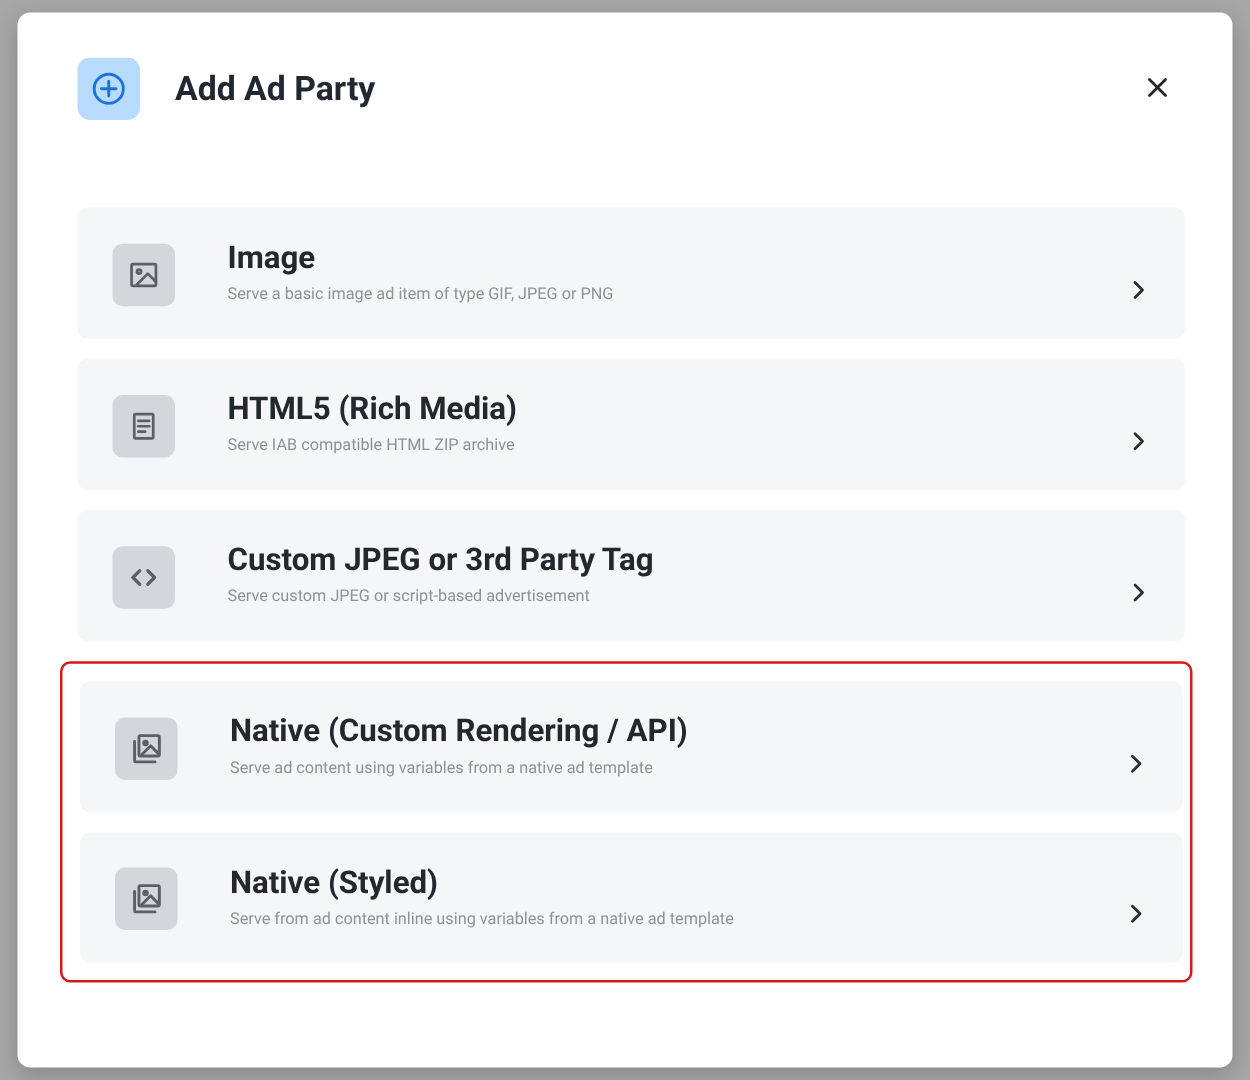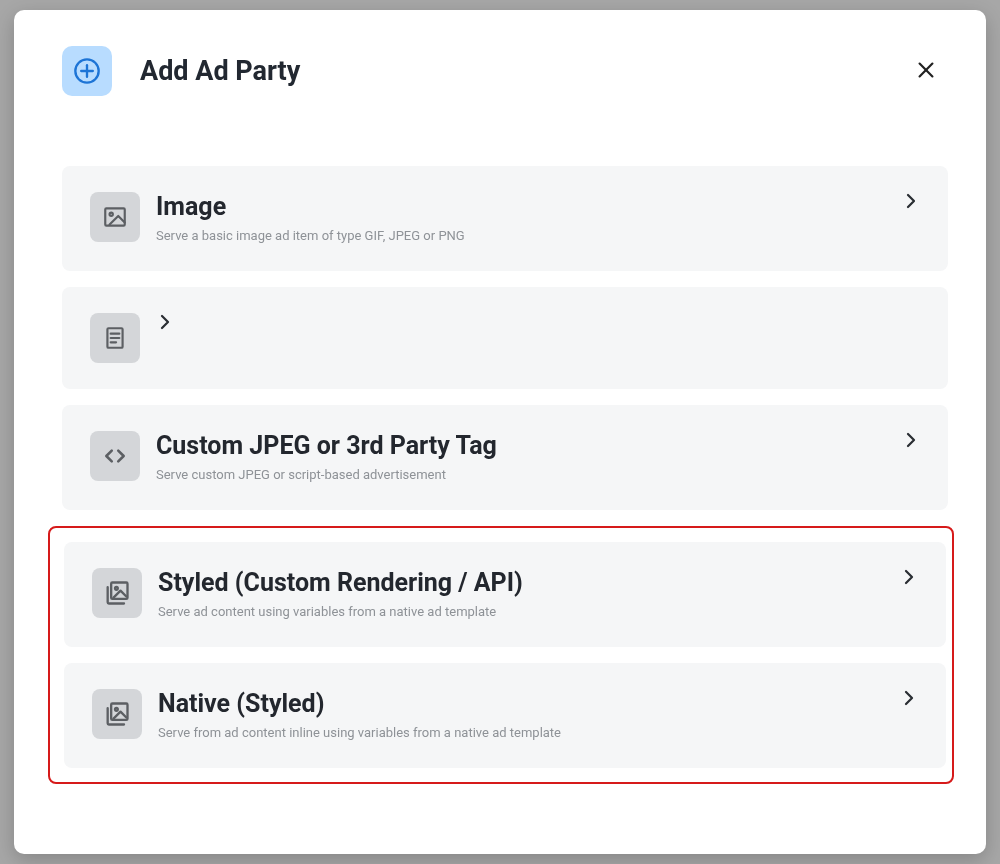--- a/index.html
+++ b/index.html
@@ -76,22 +76,22 @@
     flex-direction: column;
     gap: 16px;
     padding-left: 16px;
     padding-right: 6px;
   }
   .option {
     background: #f5f6f7;
     border-radius: 8px;
     padding: 26px 28px;
     display: flex;
-    align-items: flex-start;
-    gap: 16px;
+    align-items: flex-end;
+    gap: 42px;
     cursor: pointer;
   }
   .option-icon {
     width: 50px;
     height: 50px;
     border-radius: 8px;
     background: #d4d6d9;
     display: flex;
     align-items: center;
     justify-content: center;
@@ -180,20 +180,24 @@
 
       <div class="option">
         <div class="option-icon">
           <svg width="26" height="26" viewBox="0 0 24 24" fill="none" stroke="currentColor" stroke-width="2" stroke-linecap="round" stroke-linejoin="round">
             <rect x="5" y="3" width="14" height="18" rx="1"></rect>
             <line x1="8" y1="8" x2="16" y2="8"></line>
             <line x1="8" y1="12" x2="16" y2="12"></line>
             <line x1="8" y1="16" x2="13" y2="16"></line>
           </svg>
         </div>
+        <div class="option-text">
+          <div class="option-title">HTML5 (Rich Media)</div>
+          <div class="option-sub">Serve IAB compatible HTML ZIP archive</div>
+        </div>
         <span class="chevron">
           <svg width="18" height="18" viewBox="0 0 24 24" fill="none" stroke="currentColor" stroke-width="3" stroke-linecap="round" stroke-linejoin="round">
               <polyline points="8 4 16 12 8 20"></polyline>
             </svg>
         </span>
       </div>
 
       <div class="option">
         <div class="option-icon">
           <svg width="26" height="26" viewBox="0 0 24 24" fill="none" stroke="currentColor" stroke-width="2.4" stroke-linecap="round" stroke-linejoin="round">
@@ -217,21 +221,21 @@
         <div class="option">
           <div class="option-icon">
             <svg width="28" height="28" viewBox="0 0 24 24" fill="none" stroke="currentColor" stroke-width="2" stroke-linecap="round" stroke-linejoin="round">
               <rect x="7" y="3" width="14" height="14" rx="1"></rect>
               <path d="M4 7v13a1 1 0 0 0 1 1h13"></path>
               <circle cx="11.5" cy="8" r="1.2"></circle>
               <path d="M20 15l-5-5-6 6"></path>
             </svg>
           </div>
           <div class="option-text">
-            <div class="option-title">Styled (Custom Rendering / API)</div>
+            <div class="option-title">Native (Custom Rendering / API)</div>
             <div class="option-sub">Serve ad content using variables from a native ad template</div>
           </div>
           <span class="chevron">
             <svg width="18" height="18" viewBox="0 0 24 24" fill="none" stroke="currentColor" stroke-width="3" stroke-linecap="round" stroke-linejoin="round">
                 <polyline points="8 4 16 12 8 20"></polyline>
               </svg>
           </span>
         </div>
 
         <div class="option">

